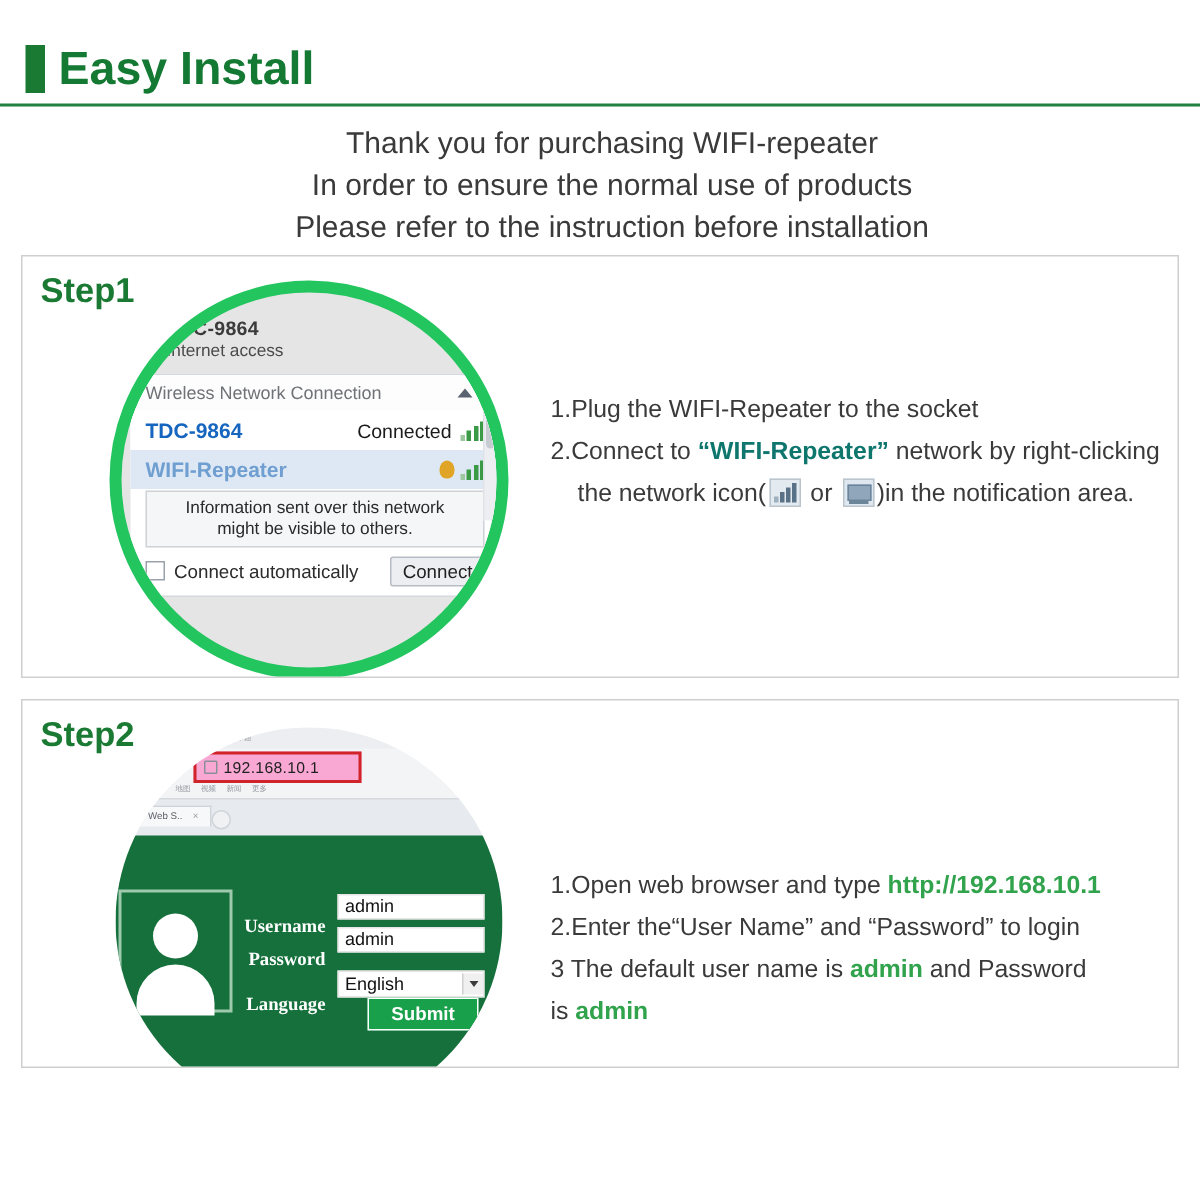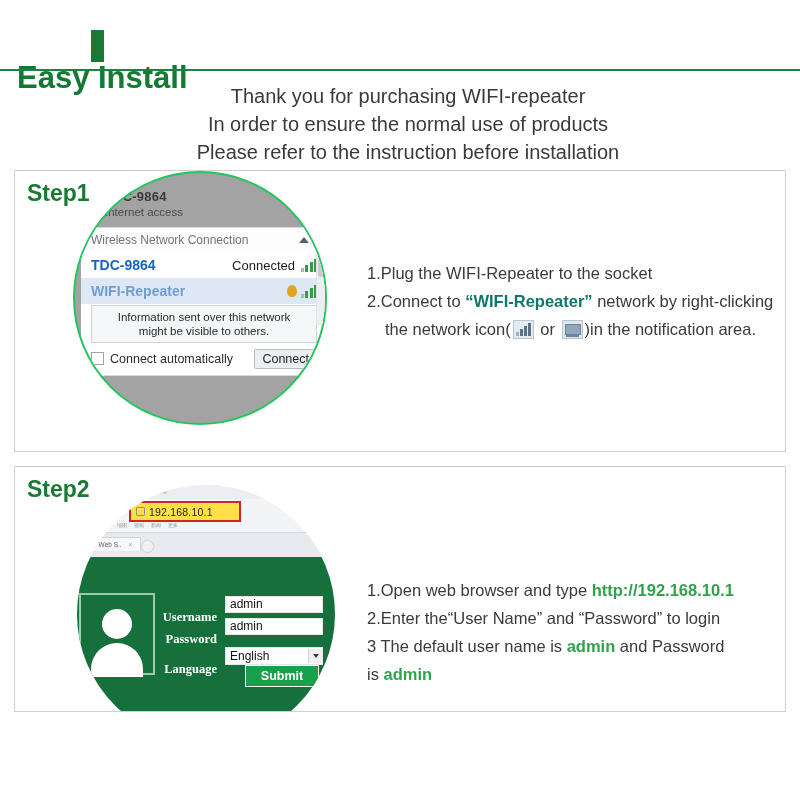--- a/index.html
+++ b/index.html
@@ -19,21 +19,20 @@
   #header {
     position: absolute;
     left: 0; top: 0;
     width: 800px; height: 74px;
   }
   #header-row {
     position: absolute;
     left: 17px; top: 30px;
     display: flex;
     align-items: center;
-    flex-direction: column;
   }
   #header-bullet {
     width: 13px;
     height: 32px;
     background: #1a7a33;
     margin-right: 9px;
   }
   #header-title {
     font-size: 31px;
     font-weight: bold;
@@ -75,25 +74,25 @@
     left: 12px; top: 9px;
     font-size: 23px;
     font-weight: bold;
     color: #1a7a33;
     z-index: 6;
   }
 
   
   #step1-circle {
     position: absolute;
-    left: 58px; top: 0;
+    left: 58px; top: 16px;
     width: 250px; height: 250px;
     border-radius: 50%;
-    border: 2px solid #22c55e;
-    background: #a3a3a3;
+    border: 8px solid #22c55e;
+    background: #e5e5e5;
     overflow: hidden;
   }
   
   #s1-top {
     position: absolute;
     left: 30px; top: 16px;
     width: 230px;
   }
   #s1-top-name {
     font-size: 13px;
@@ -276,21 +275,21 @@
   }
   #s2-fakemenu {
     position: absolute; left: 64px; top: 3px;
     font-size: 5px; color: #9aa0a6; letter-spacing: .4px;
   }
   #s2-addr-wrap {
     position: absolute;
     left: 52px; top: 16px;
     width: 108px; height: 17px;
     border: 2px solid #d0232a;
-    background: #fde047;
+    background: #f9a8d4;
     display: flex; align-items: center;
   }
   #s2-addr-icon {
     width: 7px; height: 7px;
     border: 1px solid #8a9099;
     border-radius: 1px;
     margin: 0 4px 0 5px;
   }
   #s2-addr-text {
     font-size: 10.5px;

